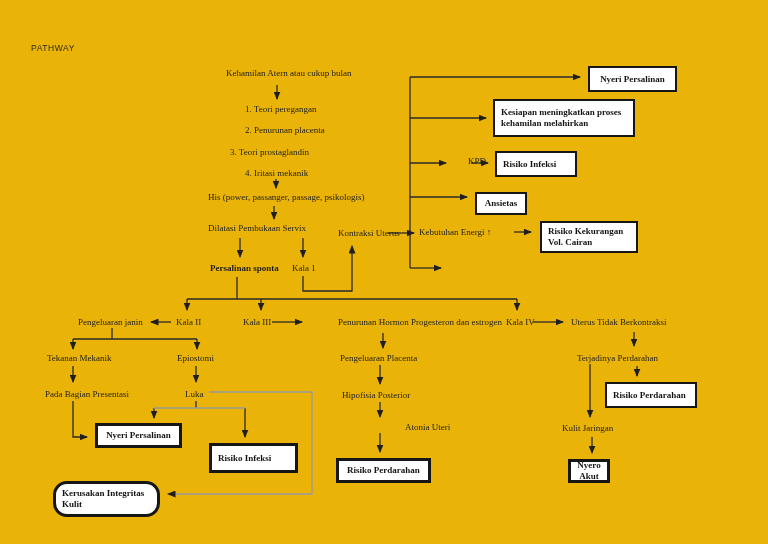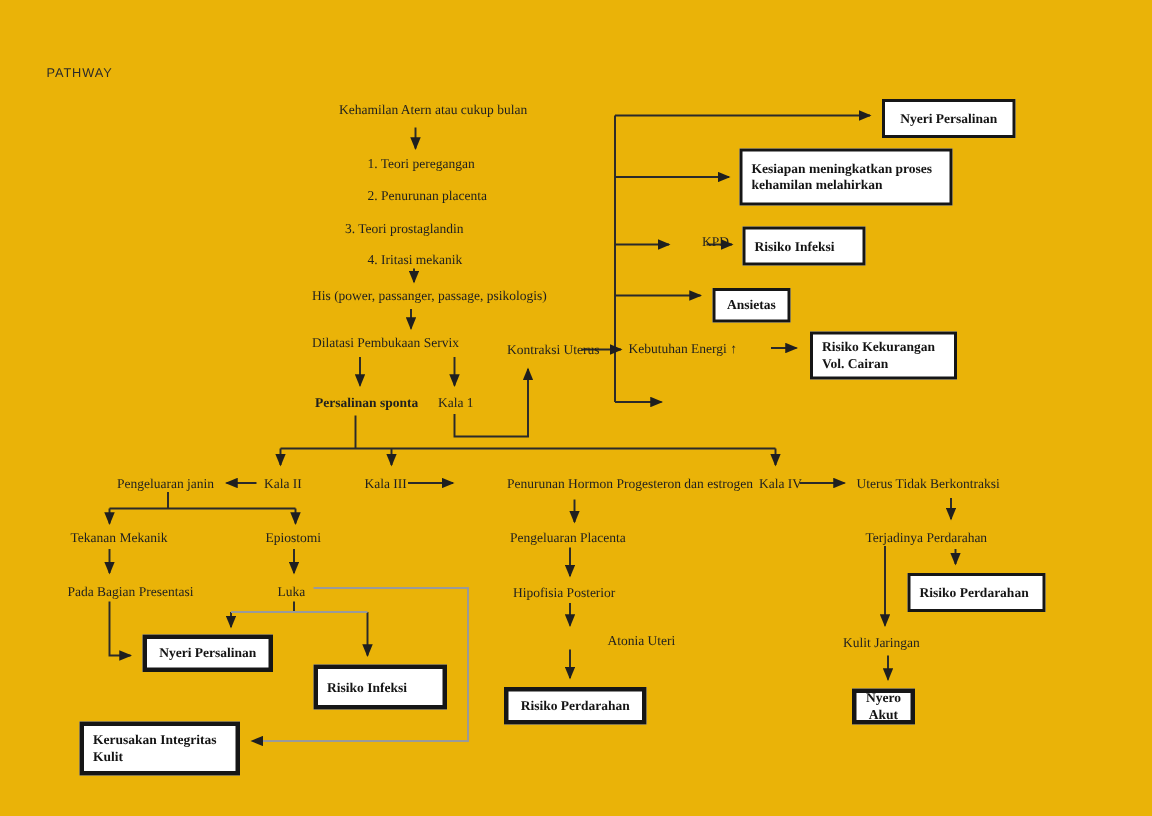--- a/index.html
+++ b/index.html
@@ -123,19 +123,19 @@
 
   <div class="bx center" style="left:588px;top:66px;width:89px;height:26px;">Nyeri Persalinan</div>
   <div class="bx" style="left:493px;top:99px;width:142px;height:38px;">Kesiapan meningkatkan proses
 kehamilan melahirkan</div>
   <div class="bx" style="left:495px;top:151px;width:82px;height:26px;">Risiko Infeksi</div>
   <div class="bx center" style="left:475px;top:192px;width:52px;height:23px;">Ansietas</div>
   <div class="bx" style="left:540px;top:221px;width:98px;height:32px;">Risiko Kekurangan
 Vol. Cairan</div>
   <div class="bx thick center" style="left:95px;top:423px;width:87px;height:25px;">Nyeri Persalinan</div>
   <div class="bx thick" style="left:209px;top:443px;width:89px;height:30px;">Risiko Infeksi</div>
-  <div class="bx thick" style="left:53px;top:481px;width:107px;height:36px;">Kerusakan Integritas
+  <div class="bx thick" style="left:53px;top:481px;width:107px;height:36px;border-radius:14px;">Kerusakan Integritas
 Kulit</div>
   <div class="bx thick center" style="left:336px;top:458px;width:95px;height:25px;">Risiko Perdarahan</div>
   <div class="bx" style="left:605px;top:382px;width:92px;height:26px;">Risiko Perdarahan</div>
   <div class="bx thick center" style="left:568px;top:459px;width:42px;height:24px;">Nyero Akut</div>
 
 </div>
 
 </body></html>

